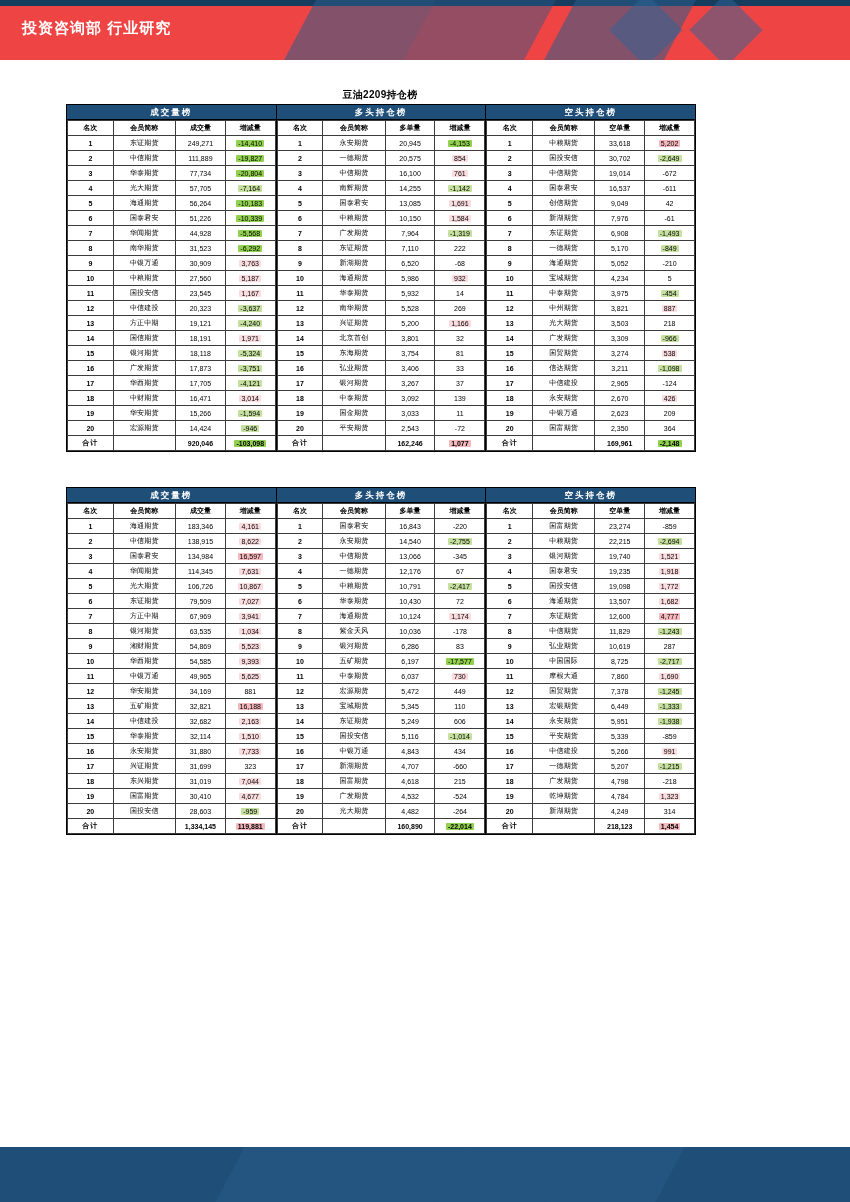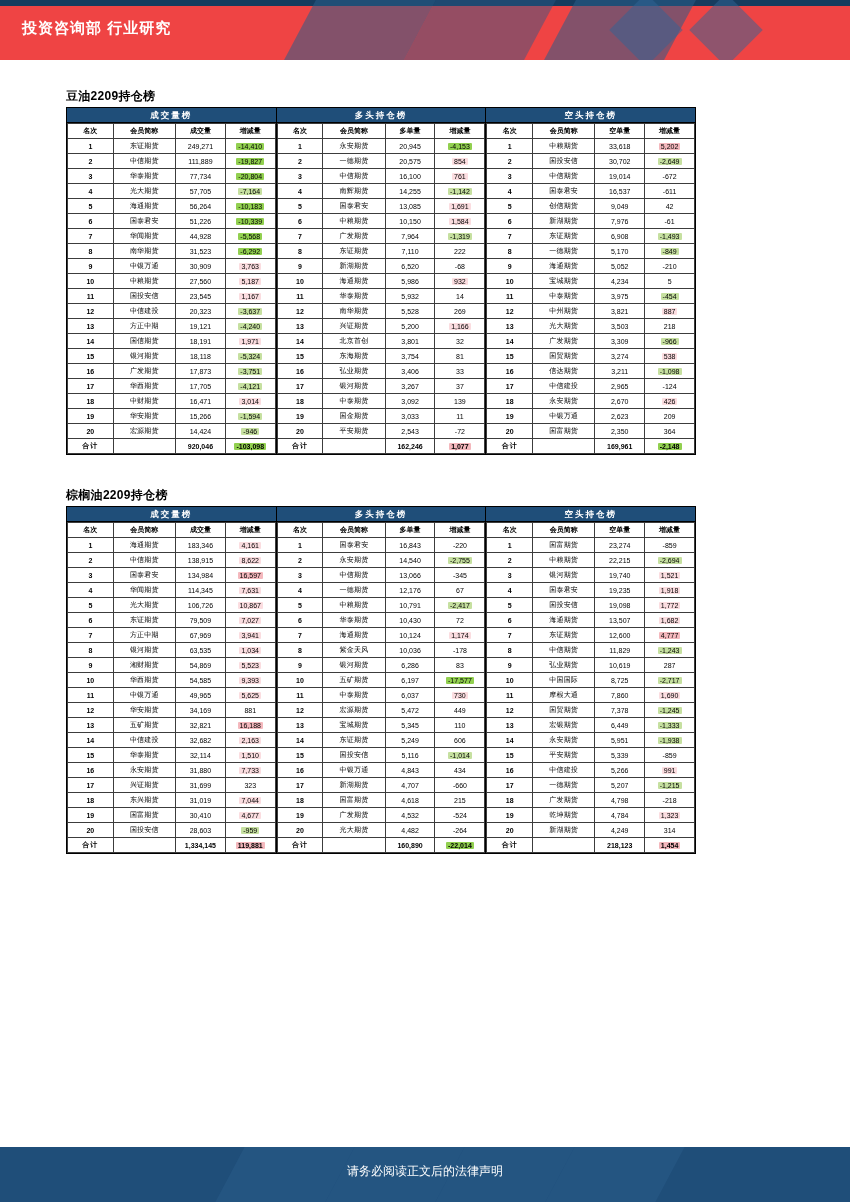--- a/index.html
+++ b/index.html
@@ -60,21 +60,21 @@
     background:#2a5c8a;transform:skewX(-28deg);opacity:.5;
   }
   .footer-text{
     position:absolute;left:0;top:16px;width:850px;text-align:center;
     color:#ffffff;font-size:12px;z-index:3;
   }
 
   
   .block{position:absolute;left:66px;width:630px;}
   .block-title{
-    text-align:left;font-size:12px;font-weight:bold;color:#000;
+    text-align:center;font-size:10px;font-weight:bold;color:#000;
     padding-right:2px;margin-bottom:2px;letter-spacing:.3px;
   }
   .tri{display:flex;width:630px;border:1px solid #000;box-sizing:border-box;}
   .panel{flex:1 1 0;border-right:1px solid #000;box-sizing:border-box;}
   .panel:last-child{border-right:none;}
 
   .panel-head{
     background:#1f4e79;color:#ffffff;text-align:center;
     font-size:8.5px;font-weight:bold;letter-spacing:2px;
     height:14px;line-height:14px;border-bottom:1px solid #000;
@@ -558,21 +558,20 @@
                 <td></td>
                 <td class="val">169,961</td>
                 <td class="chg hl-green"><span class="cell">-2,148</span></td>
               </tr>
             </tbody>
           </table>
         </div>
       </div>
     </div>
     <div class="block" style="top: 487px;">
-      <div class="block-title">棕榈油2209持仓榜</div>
       <div class="tri">
         <div class="panel">
           <div class="panel-head">成交量榜</div>
           <table class="tbl">
             <colgroup>
               <col class="c-rank">
               <col class="c-name">
               <col class="c-val">
               <col class="c-chg">
             </colgroup>
@@ -1010,14 +1009,13 @@
         </div>
       </div>
     </div>
   </div>
 
 <div class="footer">
   <div class="fchev" style="left:230px"></div>
   <div class="fchev" style="left:340px"></div>
   <div class="fchev" style="left:450px"></div>
   <div class="fchev" style="left:560px"></div>
-  <div class="footer-text">请务必阅读正文后的法律声明</div>
 </div>
 
 </body></html>

